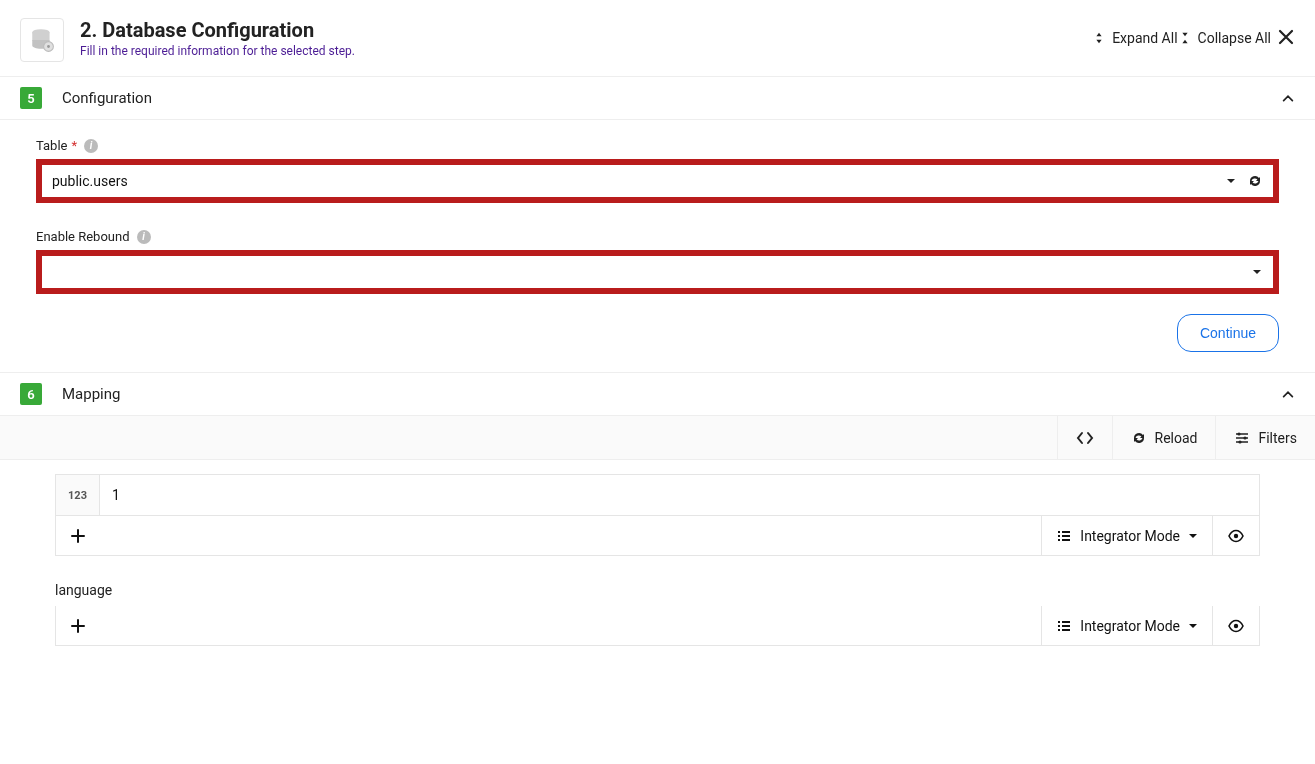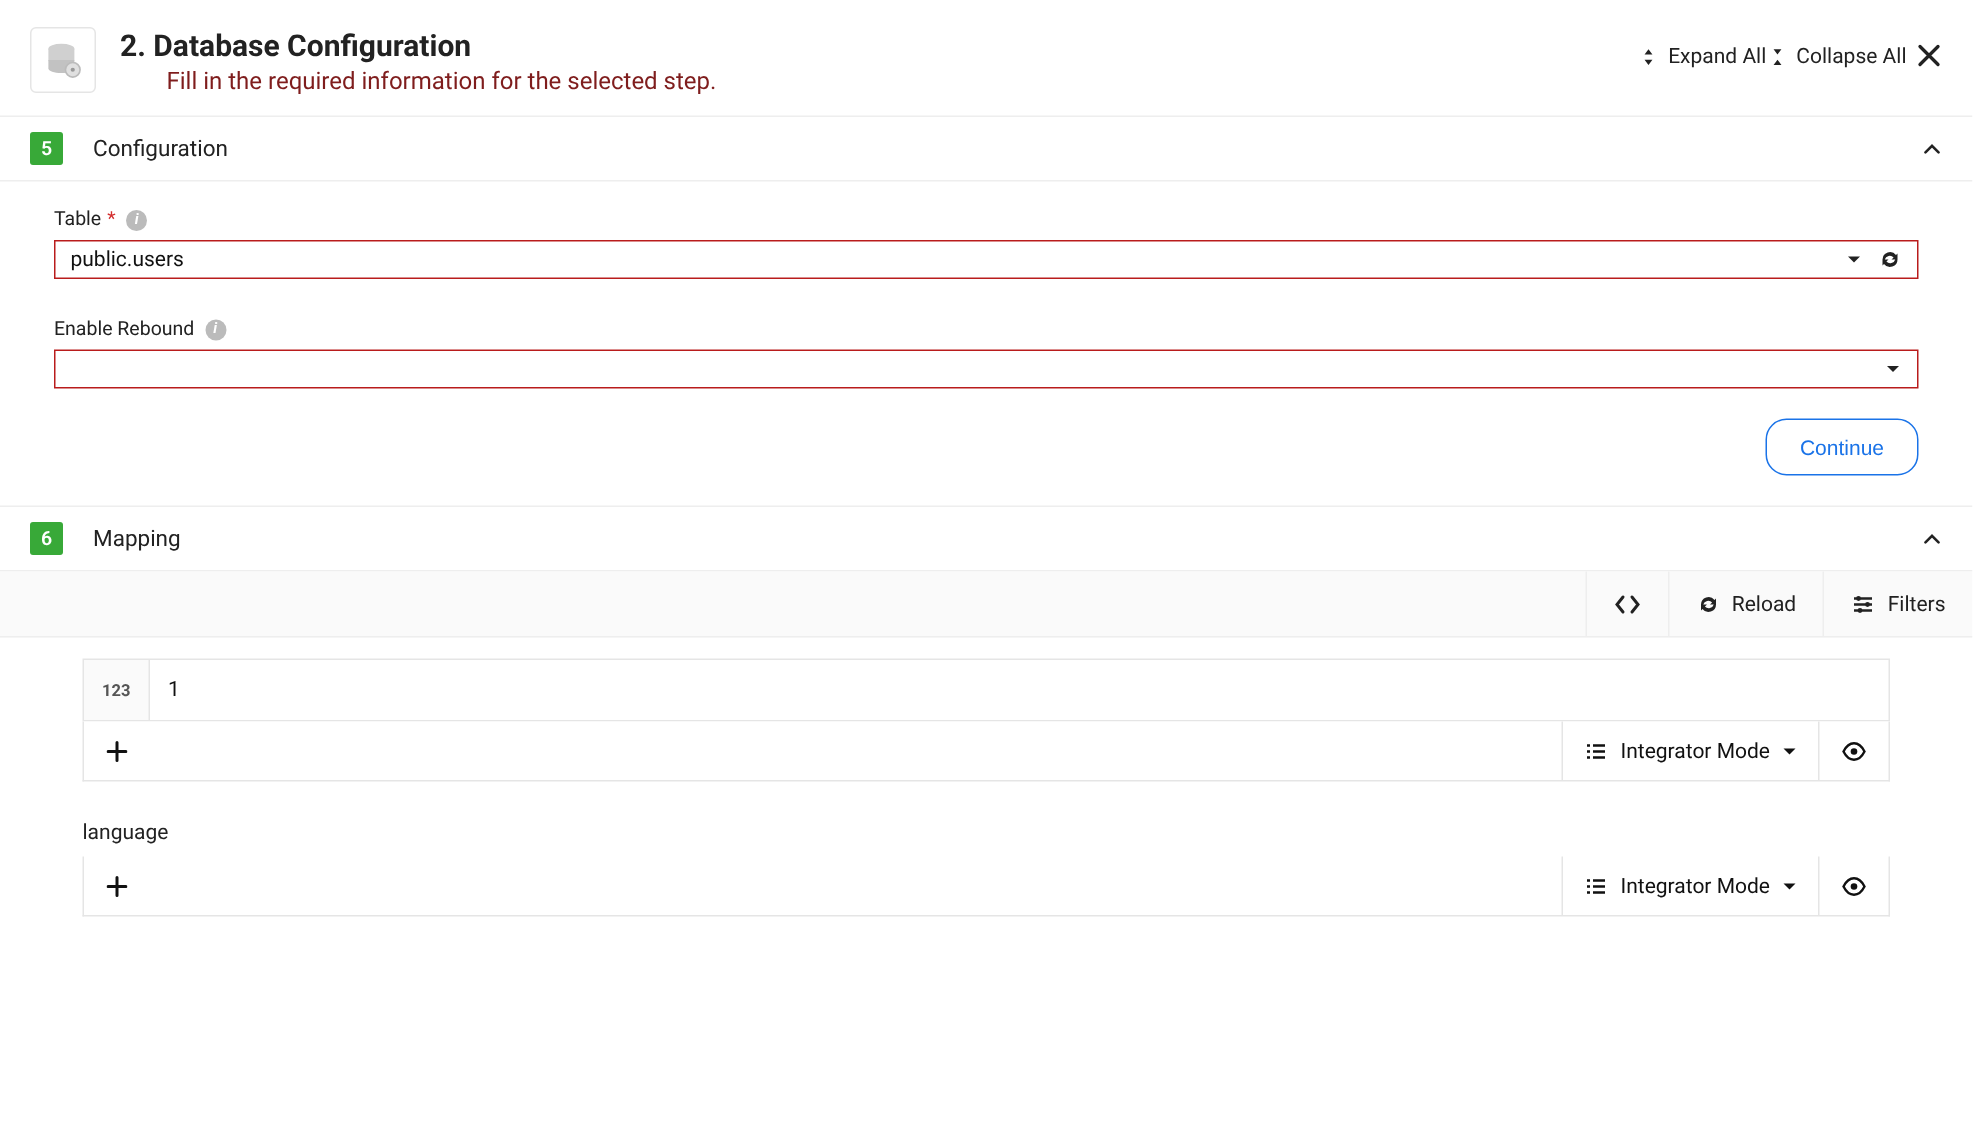--- a/index.html
+++ b/index.html
@@ -28,21 +28,21 @@
     display: flex; align-items: center; justify-content: center;
     flex-shrink: 0;
   }
   .header-texts { flex: 1; }
   .header h1 {
     margin: 0 0 2px 0;
     font-size: 20px;
     font-weight: 700;
     color: #222;
   }
-  .header .subtitle { color: #7f1d1d; font-size: 16px; margin-left: 31px; }
+  .header .subtitle { color: #4c1d95; font-size: 12px; }
   .header-actions { display: flex; align-items: flex-end; margin-top: 10px; }
   .hdr-btn { display: inline-flex; align-items: center; gap: 6px; cursor: pointer; font-size: 14px; color: #222; }
   .close-btn { margin-left: 6px; cursor: pointer; }
 
   
   .section-title {
     display: flex;
     align-items: center;
     gap: 20px;
     padding: 10px 20px;
@@ -70,22 +70,22 @@
   }
   .asterisk { color: #d32f2f; }
   .info-dot {
     width: 14px; height: 14px; border-radius: 50%;
     background: #bbb; display: inline-flex; align-items: center; justify-content: center;
     color: #fff; font-size: 10px; font-weight: bold; font-style: italic;
     margin-left: 3px;
   }
 
   .select-row {
-    border: 1px solid #b91c1c;
-    height: 26px;
+    border: 6px solid #b91c1c;
+    height: 44px;
     display: flex; align-items: center;
     padding: 0 10px;
     background: #fff;
   }
   .select-row .value { flex: 1; color: #111; font-size: 14px; }
   .select-row .icons { display: flex; align-items: center; gap: 10px; }
   .big-gap { margin-bottom: 26px; }
 
   .continue-wrap { text-align: right; margin-top: 20px; }
   .continue-btn {

